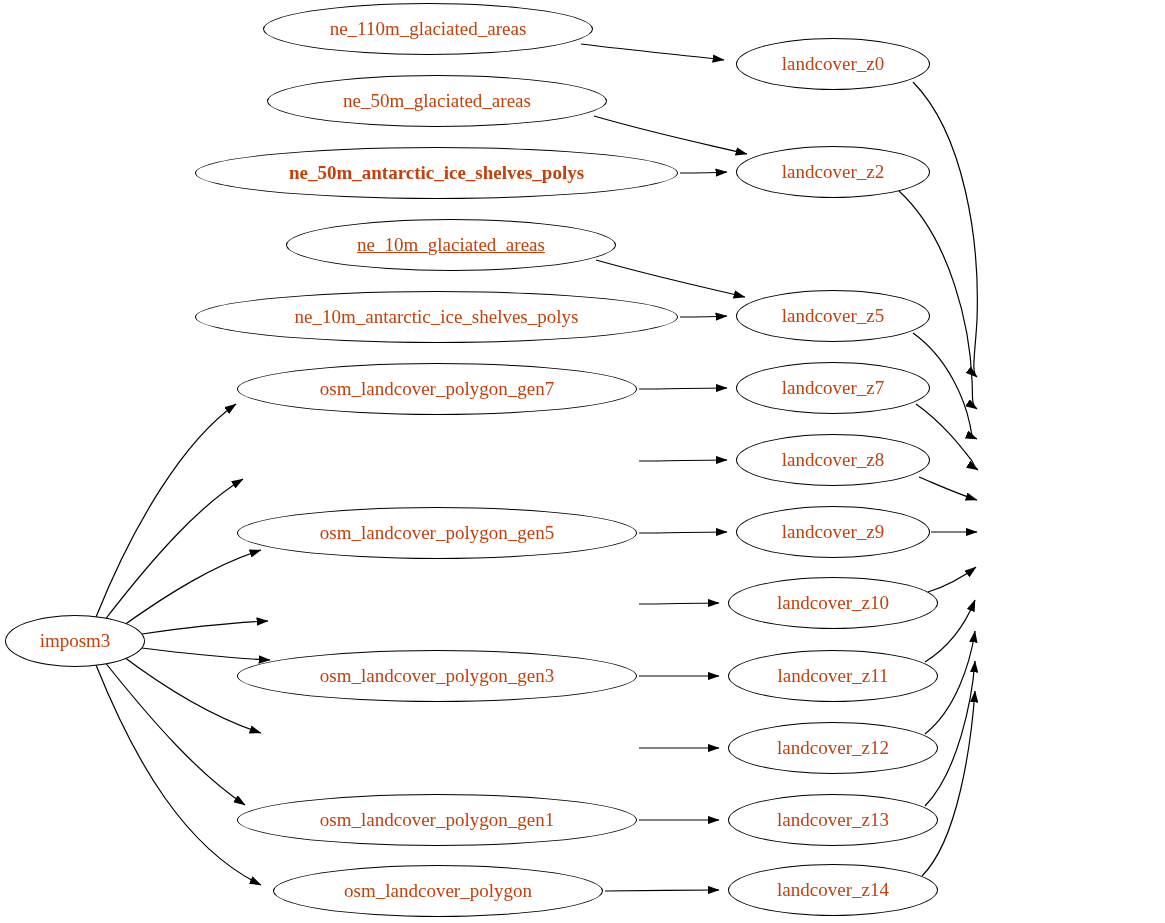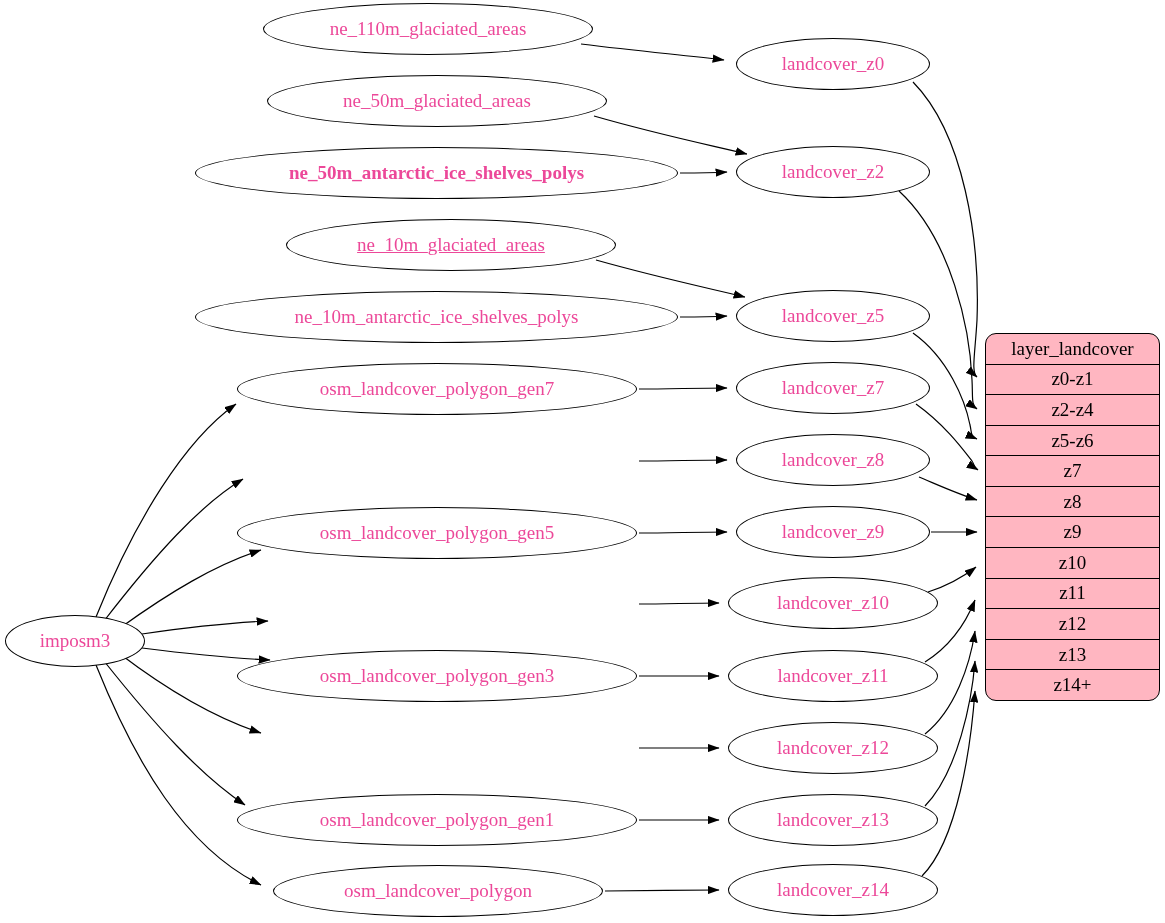--- a/index.html
+++ b/index.html
@@ -10,21 +10,21 @@
     font-family:"Liberation Serif","DejaVu Serif",serif;
     overflow:hidden;
   }
   #edges{position:absolute;left:0;top:0;width:1165px;height:923px;}
   .node{
     position:absolute;
     border:1px solid #000;
     border-radius:50%;
     background:#ffffff;
     display:flex;align-items:center;justify-content:center;
-    font-size:19px;color:#ec4899;
+    font-size:19px;color:#c2410c;
     white-space:nowrap;
     box-sizing:border-box;
   }
   .rtable{
     position:absolute;
     background:#ffb6c1;
     border:1px solid #000;
     border-radius:11px;
     display:flex;flex-direction:column;
     box-sizing:border-box;
@@ -106,28 +106,14 @@
   <div class="node" style="left:736px;top:290px;width:194px;height:52px;">landcover_z5</div>
   <div class="node" style="left:736px;top:362px;width:194px;height:52px;">landcover_z7</div>
   <div class="node" style="left:736px;top:434px;width:194px;height:52px;">landcover_z8</div>
   <div class="node" style="left:736px;top:506px;width:194px;height:52px;">landcover_z9</div>
   <div class="node" style="left:728px;top:577px;width:210px;height:52px;">landcover_z10</div>
   <div class="node" style="left:728px;top:650px;width:210px;height:52px;">landcover_z11</div>
   <div class="node" style="left:728px;top:722px;width:210px;height:52px;">landcover_z12</div>
   <div class="node" style="left:728px;top:794px;width:210px;height:52px;">landcover_z13</div>
   <div class="node" style="left:728px;top:864px;width:210px;height:52px;">landcover_z14</div>
 
-  <div class="rtable" style="left:985px;top:333px;width:175px;height:368px;">
-    <div class="trow">layer_landcover</div>
-    <div class="trow">z0-z1</div>
-    <div class="trow">z2-z4</div>
-    <div class="trow">z5-z6</div>
-    <div class="trow">z7</div>
-    <div class="trow">z8</div>
-    <div class="trow">z9</div>
-    <div class="trow">z10</div>
-    <div class="trow">z11</div>
-    <div class="trow">z12</div>
-    <div class="trow">z13</div>
-    <div class="trow">z14+</div>
-  </div>
 
 </div>
 
 </body></html>

